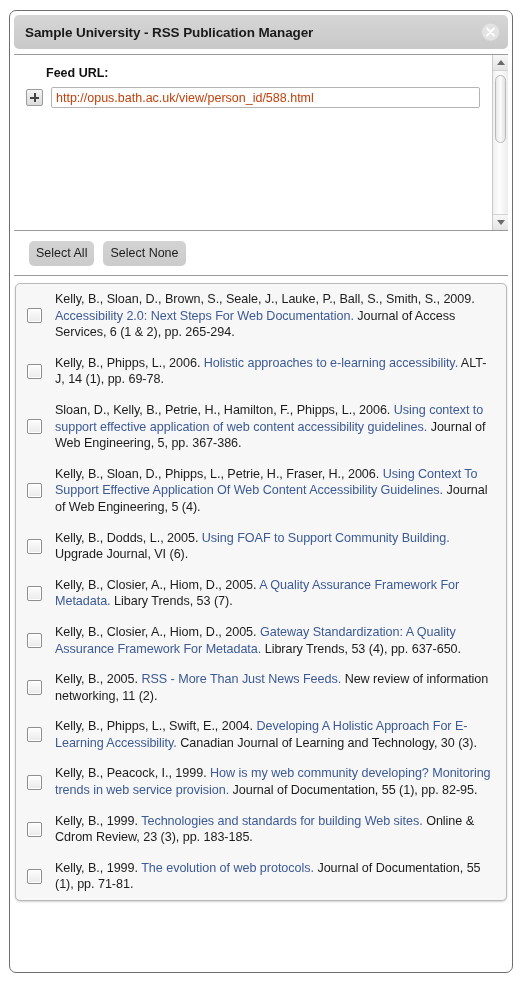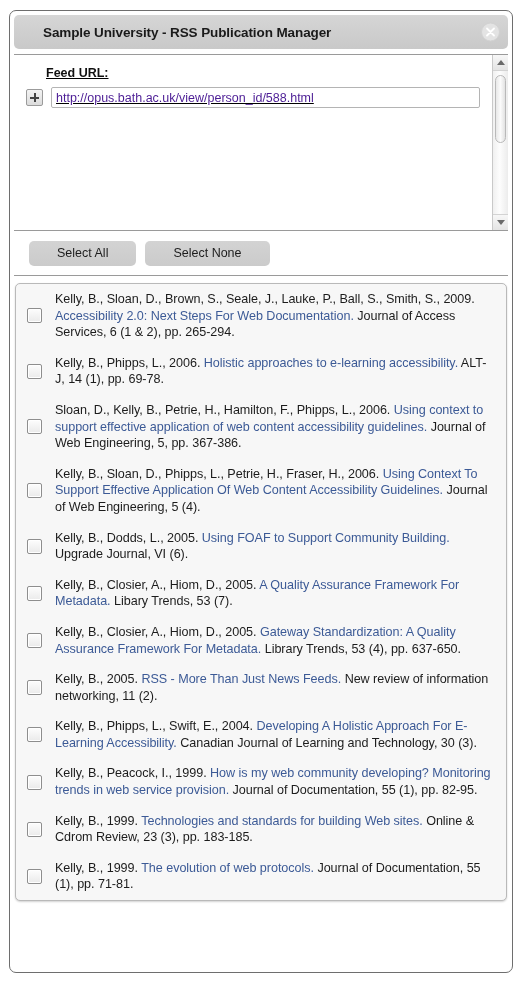--- a/index.html
+++ b/index.html
@@ -41,21 +41,21 @@
     background: linear-gradient(to bottom, #d6d6d6 0%, #cfcfcf 50%, #c9c9c9 100%);
     border-radius: 5px;
     display: flex;
     align-items: center;
     box-sizing: border-box;
   }
   .titlebar-text {
     font-size: 13.5px;
     font-weight: bold;
     color: #1a1a1a;
-    padding-left: 29px;
+    padding-left: 11px;
     letter-spacing: -0.1px;
     white-space: nowrap;
   }
   .close-btn {
     position: absolute;
     right: 8px;
     top: 50%;
     transform: translateY(-50%);
     width: 19px;
     height: 19px;
@@ -78,21 +78,20 @@
     box-sizing: border-box;
   }
   .url-panel {
     position: absolute;
     left: 0;
     top: 0;
     right: 16px;
     bottom: 0;
     background: #ffffff;
     overflow: hidden;
-    text-decoration: underline;
   }
   .url-label {
     font-size: 12.5px;
     font-weight: bold;
     color: #111;
     margin: 11px 0 0 32px;
   }
   .url-row {
     display: flex;
     align-items: center;
@@ -118,21 +117,21 @@
   .plus-btn::after  { top: 3px; bottom: 3px; left: 7px; width: 1.5px; }
   .url-input {
     margin-left: 8px;
     flex: 1 1 auto;
     height: 21px;
     border: 1px solid #b4b4b4;
     border-radius: 2px;
     background: #ffffff;
     font-family: "Liberation Sans", sans-serif;
     font-size: 12.5px;
-    color: #4c1d95;
+    color: #c2410c;
     padding: 0 4px;
     box-sizing: border-box;
     margin-right: 12px;
     outline: none;
   }
 
   
   .vscroll {
     position: absolute;
     right: 0;
@@ -190,21 +189,21 @@
     box-sizing: border-box;
   }
   .btn {
     background: linear-gradient(to bottom,#d3d3d3,#cbcbcb);
     border: none;
     border-radius: 5px;
     font-family: "Liberation Sans", sans-serif;
     font-size: 12.5px;
     color: #1d1d1d;
     height: 25px;
-    padding: 0 28px;
+    padding: 0 7px;
     cursor: pointer;
     white-space: nowrap;
   }
 
   
   .pub-list {
     margin: 7px 5px 6px 5px;
     background: #f7f7f7;
     border: 1px solid #b9b9b9;
     border-radius: 5px;

